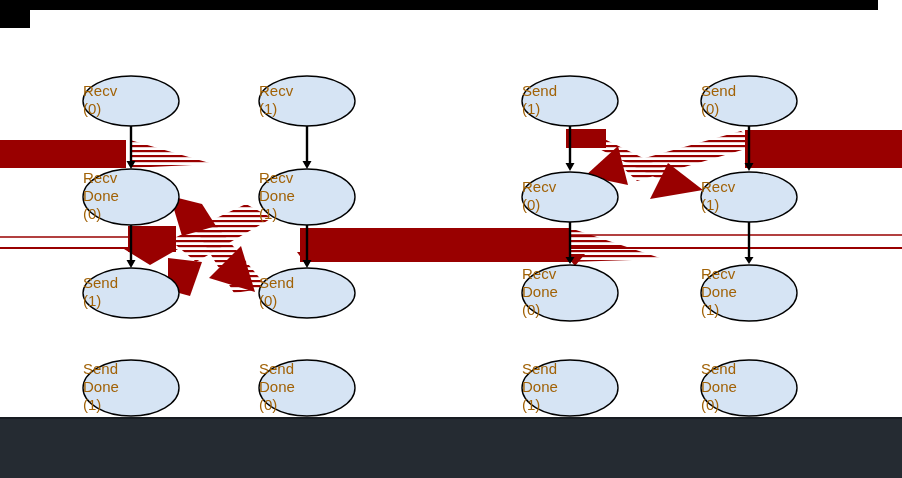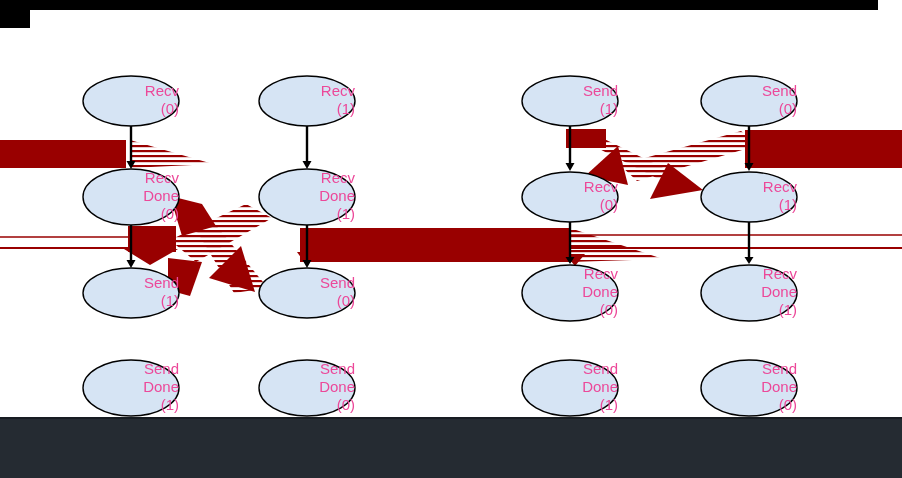--- a/index.html
+++ b/index.html
@@ -1,20 +1,20 @@
 <!DOCTYPE html>
 <html><head>
 <meta charset="utf-8">
 <style>
   html,body{margin:0;padding:0;background:#fff;}
   .stage{position:relative;width:902px;height:478px;background:#fff;overflow:hidden;
          font-family:"Liberation Sans", sans-serif;}
   #graph{position:absolute;left:0;top:0;}
   .bar{position:absolute;}
-  .node-label{position:absolute;white-space:pre;text-align:right;color:#ec4899;
+  .node-label{position:absolute;white-space:pre;text-align:left;color:#a16207;
               font-size:15px;line-height:18px;pointer-events:none;}
 </style>
 </head>
 <body>
 
 <div class="stage">
 
   <svg id="graph" width="902" height="478" viewBox="0 0 902 478">
     <defs>
       <pattern id="hstripe" width="6" height="5" patternUnits="userSpaceOnUse">

